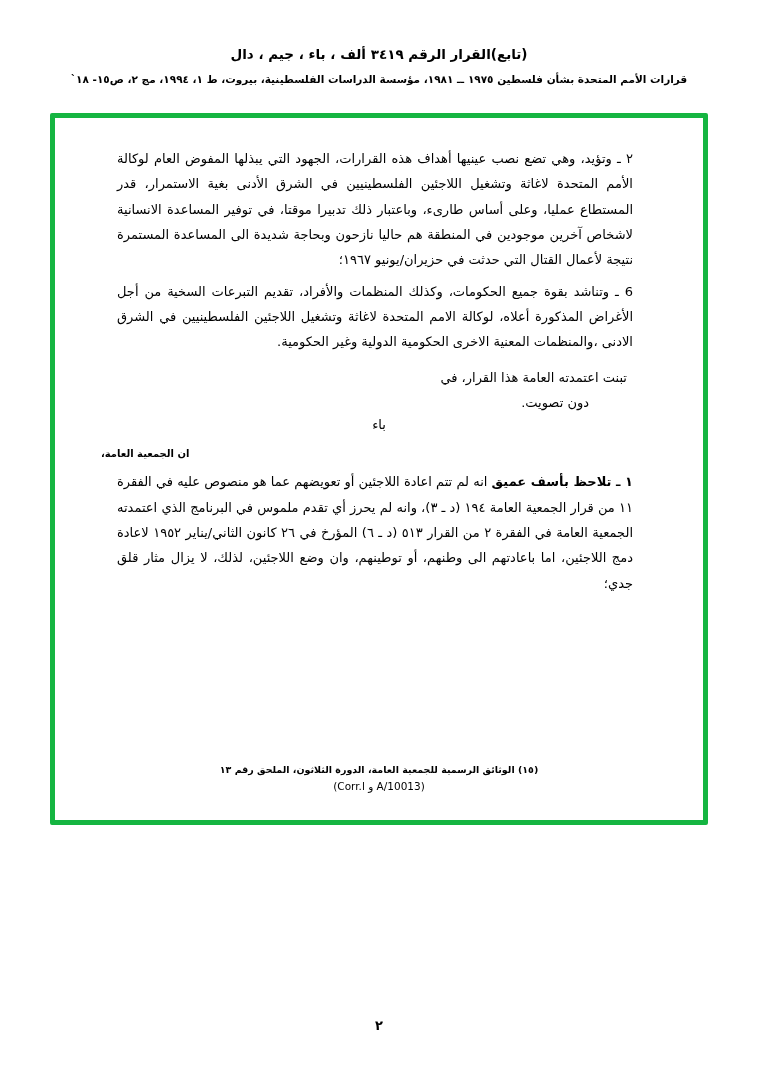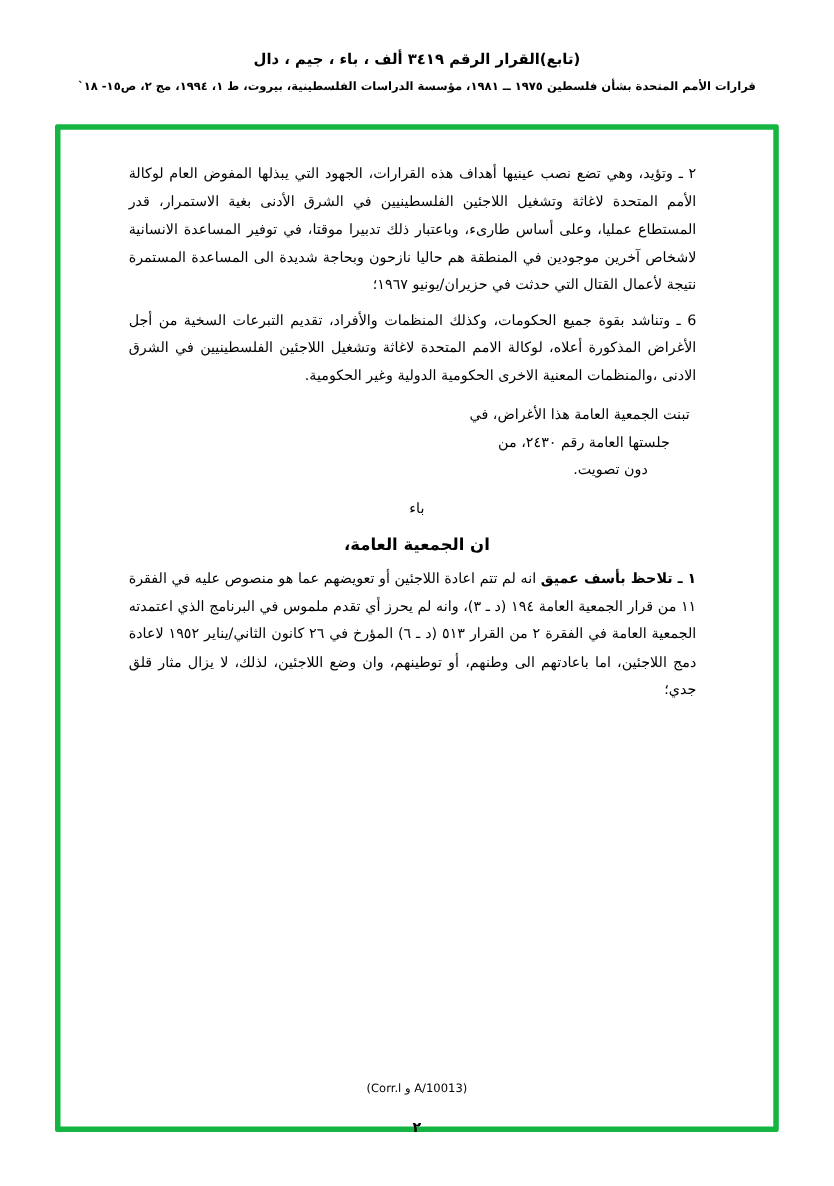--- a/index.html
+++ b/index.html
@@ -36,21 +36,21 @@
     font-size: 10.5px;
     font-weight: bold;
     margin-top: 11px;
     direction: rtl;
   }
   .frame {
     position: absolute;
     left: 50px;
     top: 113px;
     width: 658px;
-    height: 916px;
+    height: 712px;
     border: 5px solid #15b541;
     box-sizing: border-box;
     border-radius: 2px;
   }
   .frame-inner {
     position: absolute;
     left: 0;
     top: 0;
     right: 0;
     bottom: 0;
@@ -83,26 +83,26 @@
   .closing {
     margin-top: 10px;
     padding-right: 30px;
   }
   .closing .l1 { text-align: right; }
   .closing .l2 { text-align: right; padding-right: 18px; }
   .closing .l3 { text-align: right; padding-right: 38px; }
   .centered-letter {
     text-align: center;
     font-size: 13px;
-    margin: 14px 0 16px 0;
+    margin: 2px 0 16px 0;
   }
   .section-title {
-    font-size: 15px;
+    font-size: 10px;
     font-weight: bold;
-    text-align: center;
+    text-align: left;
     margin: 0 0 10px 0;
     direction: rtl;
   }
   .footnote-wrap {
     position: absolute;
     right: 46px;
     left: 46px;
     bottom: 18px;
     direction: rtl;
   }
@@ -143,35 +143,35 @@
   </div>
 
   <div class="frame" style="border-color: rgb(21, 181, 65);">
     <div class="frame-inner">
 
       <p class="para block-indent">٢ ـ وتؤيد، وهي تضع نصب عينيها أهداف هذه القرارات، الجهود التي يبذلها المفوض العام لوكالة الأمم المتحدة لاغاثة وتشغيل اللاجئين الفلسطينيين في الشرق الأدنى بغية الاستمرار، قدر المستطاع عمليا، وعلى أساس طارىء، وباعتبار ذلك تدبيرا موقتا، في توفير المساعدة الانسانية لاشخاص آخرين موجودين في المنطقة هم حاليا نازحون وبحاجة شديدة الى المساعدة المستمرة نتيجة لأعمال القتال التي حدثت في حزيران/يونيو ١٩٦٧؛</p>
 
       <p class="para block-indent">6 ـ وتناشد بقوة جميع الحكومات، وكذلك المنظمات والأفراد، تقديم التبرعات السخية من أجل الأغراض المذكورة أعلاه، لوكالة الامم المتحدة لاغاثة وتشغيل اللاجئين الفلسطينيين في الشرق الادنى ،والمنظمات المعنية الاخرى الحكومية الدولية وغير الحكومية.</p>
 
       <div class="closing">
-        <div class="short-line l1">تبنت الجمعية العامة هذا الأغراض، في</div>
-        <div class="short-line l2">جلستها العامة رقم ٢٤٣٠، من</div>
+        <div class="short-line l1">تبنت اعتمدته العامة هذا القرار، في</div>
         <div class="short-line l3">دون تصويت.</div>
       </div>
 
       <div class="centered-letter">باء</div>
 
       <div class="section-title">ان الجمعية العامة،</div>
 
 
 
       <p class="para block-indent"><b>١ ـ تلاحظ بأسف عميق</b><span> انه لم تتم اعادة اللاجئين أو تعويضهم عما هو منصوص عليه في الفقرة ١١ من قرار الجمعية العامة ١٩٤ (د ـ ٣)، وانه لم يحرز أي تقدم ملموس في البرنامج الذي اعتمدته الجمعية العامة في الفقرة ٢ من القرار ٥١٣ (د ـ ٦) المؤرخ في ٢٦ كانون الثاني/يناير ١٩٥٢ لاعادة دمج اللاجئين، اما باعادتهم الى وطنهم، أو توطينهم، وان وضع اللاجئين، لذلك، لا يزال مثار قلق جدي؛</span></p>
 
     </div>
 
     <div class="footnote-wrap">
+      <p class="footnote">(١٥) الوثائق الرسمية للجمعية العامة، الدورة الثلاثون، الملحق رقم ١٣</p>
       <p class="footnote2">(Corr.l و A/10013)</p>
     </div>
   </div>
 
   <div class="page-number">٢</div>
 
 </div>
 
 </body></html>

